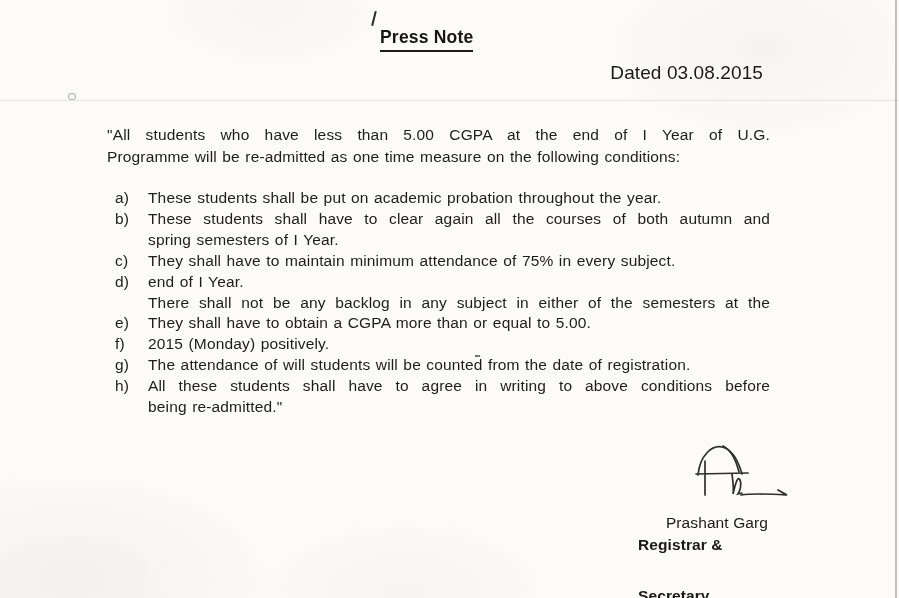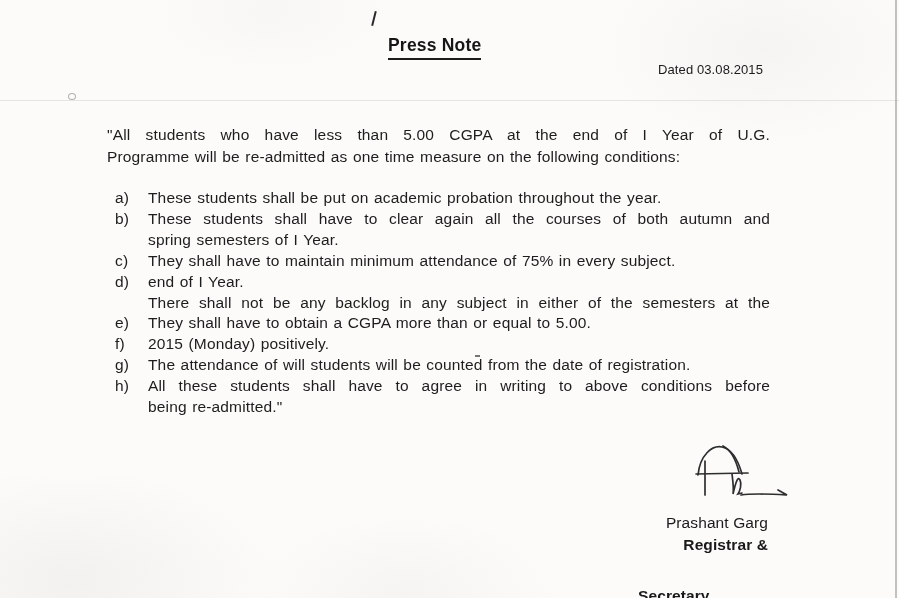--- a/index.html
+++ b/index.html
@@ -18,45 +18,45 @@
       #fcfbfa;
   }
   
   .art-hline{position:absolute;left:0;top:100px;width:899px;height:1px;background:rgba(150,145,140,0.20);}
   .art-vline{position:absolute;left:895px;top:0;width:2px;height:598px;background:rgba(125,122,116,0.45);}
   .art-speck{position:absolute;left:68px;top:93px;width:6px;height:5px;border:1px solid rgba(120,110,115,0.55);border-radius:50%;}
   .art-tick{position:absolute;left:373px;top:11px;width:2px;height:15px;background:#2b2b2b;transform:rotate(14deg);}
   .art-dot-f{position:absolute;left:475px;top:355px;width:5px;height:2px;background:rgba(60,60,60,0.7);}
   
   .title{
-    position:absolute;left:372px;top:19px;margin:16px;
+    position:absolute;left:372px;top:19px;margin:8px;
     font-size:17.5px;font-weight:700;letter-spacing:0.2px;
     color:#161616;border-bottom:2.5px solid #1c1c1c;padding-bottom:2px;
   }
   .date{
     position:absolute;right:136px;top:62px;
-    font-size:13px;color:#1a1a1a;letter-spacing:0.1px;
+    font-size:19px;color:#1a1a1a;letter-spacing:0.1px;
   }
   
   .bodytext{font-size:15.5px;letter-spacing:0.15px;word-spacing:1px;color:#1d1d1d;}
   .intro{position:absolute;left:107px;top:124px;width:663px;margin:0;line-height:21.5px;}
   .block{display:block;}
   .jline{text-align:justify;text-align-last:justify;}
   .conds{
     position:absolute;left:115px;top:188px;width:655px;
     margin:0;padding:0;list-style:none;line-height:20.9px;
   }
   .conds li{position:relative;padding-left:33px;margin:0;}
   .conds .marker{position:absolute;left:0;top:0;}
   
   .sig-scribble{position:absolute;left:690px;top:443px;}
   .sig-block{position:absolute;left:638px;top:496px;width:130px;line-height:21.8px;font-size:15.5px;letter-spacing:0.1px;}
   .sig-name{display:block;text-align:right;color:#1b1b1b;margin-top:16px;}
   .sig-role{display:block;font-weight:700;color:#191919;}
-  .sig-role.r1{text-align:right;}
+  .sig-role.r1{text-align:left;}
   .sig-role.r2,.sig-role.r3{text-align:left;margin-top:29px;}
 </style>
 </head>
 <body>
 
 <div class="page">
 
   <div class="art-hline"></div>
   <div class="art-vline"></div>
   <div class="art-speck"></div>

